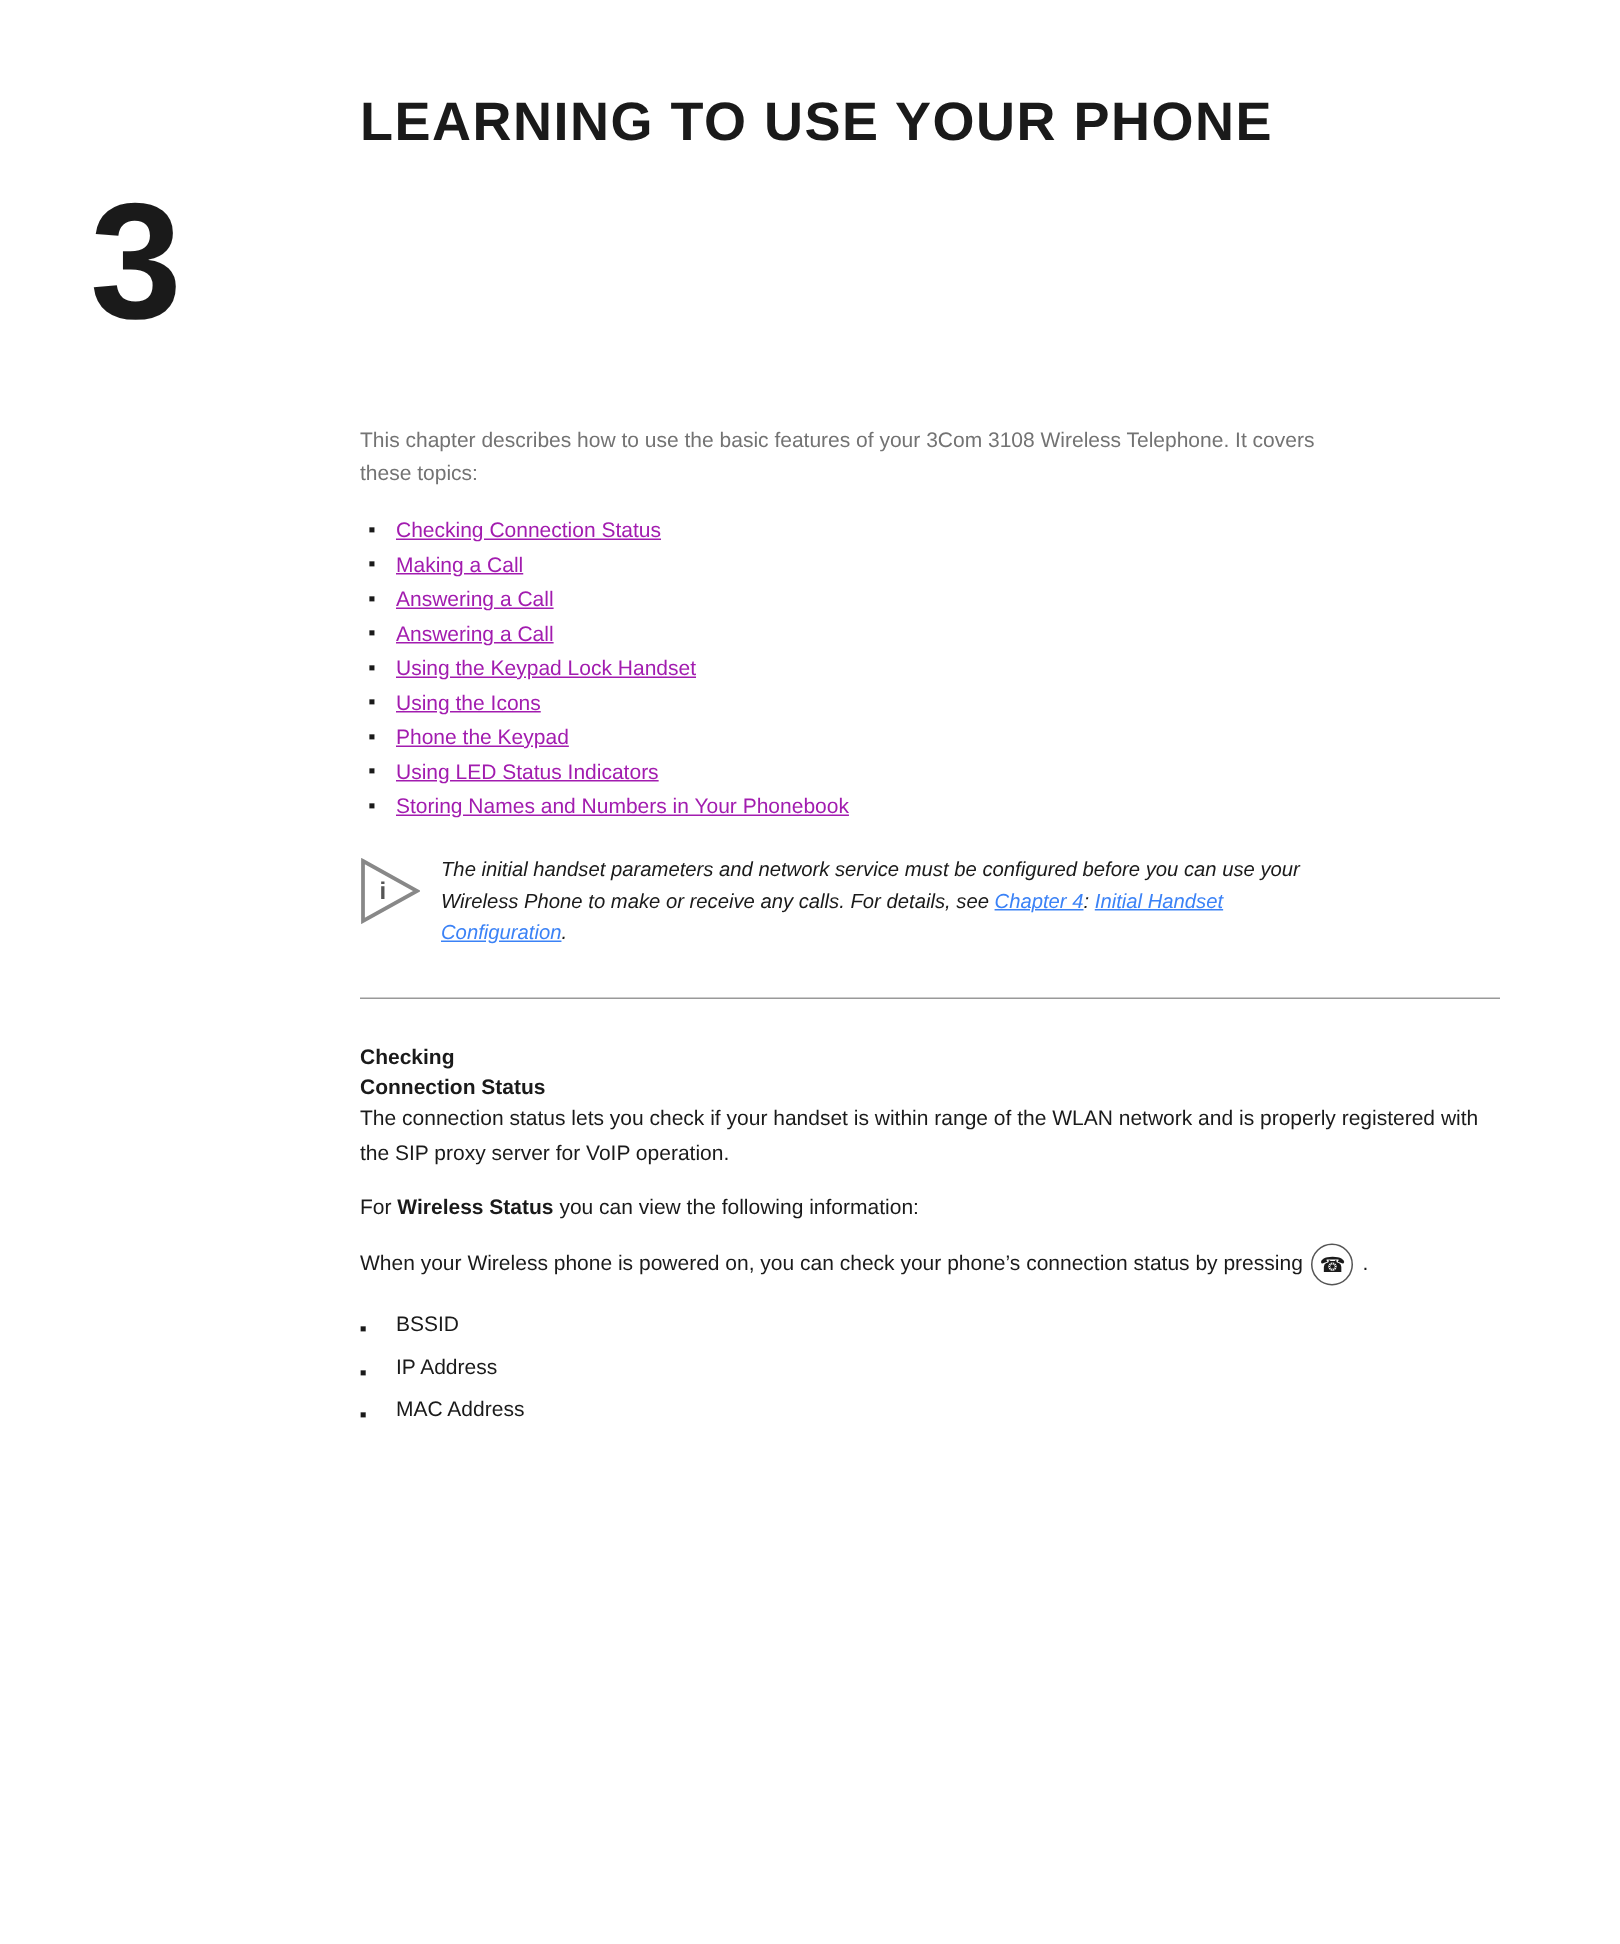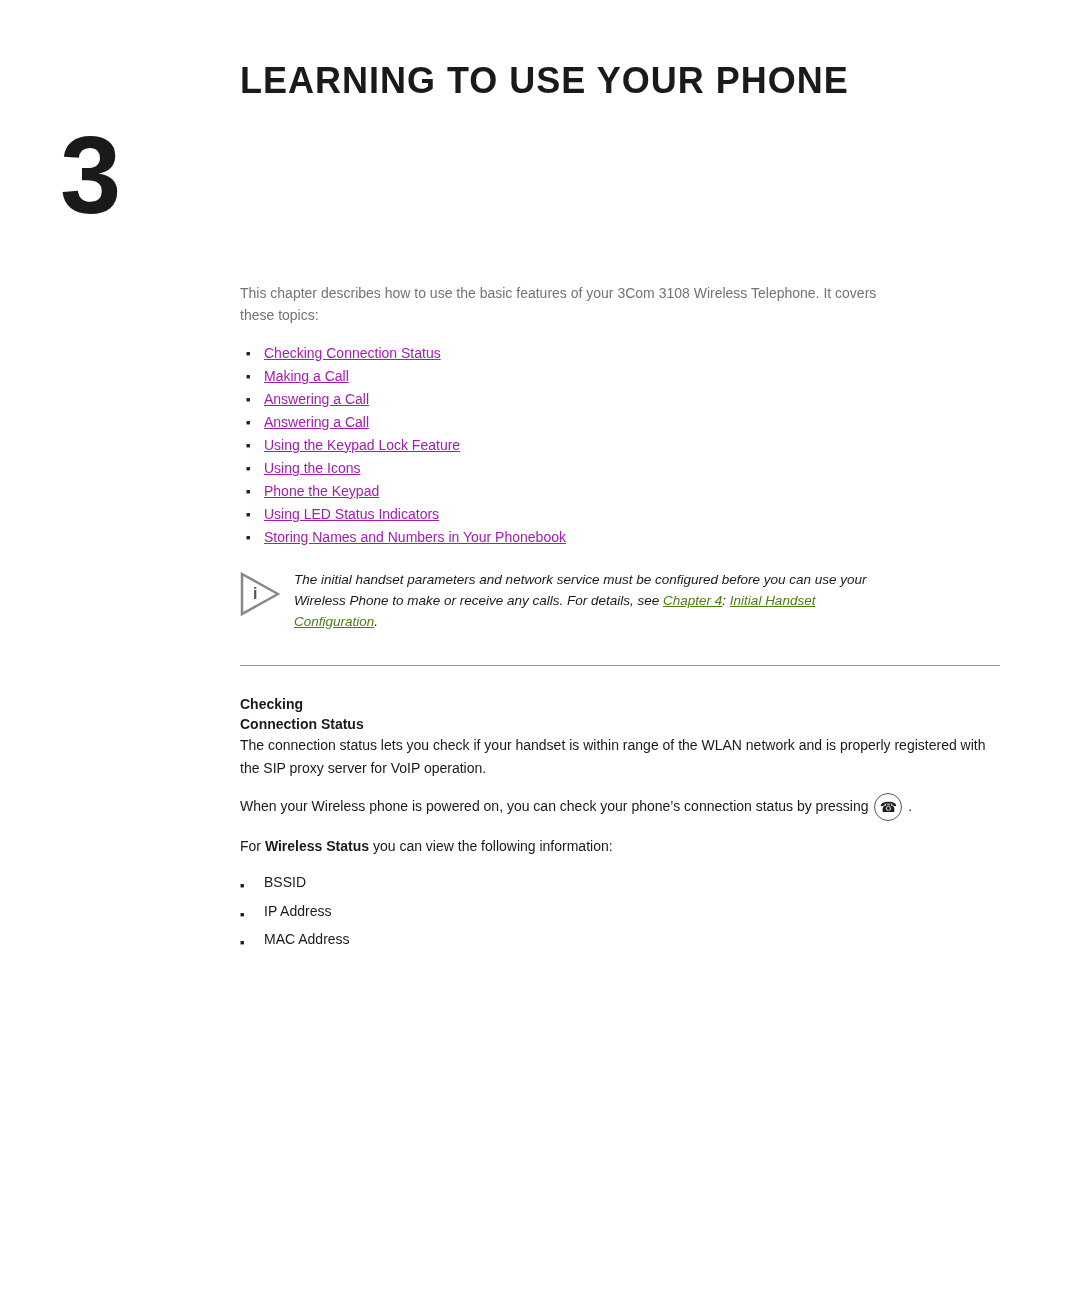--- a/index.html
+++ b/index.html
@@ -132,21 +132,21 @@
     }
 
     .info-text {
       font-style: italic;
       font-size: 13.5px;
       line-height: 1.55;
       color: #1a1a1a;
     }
 
     .info-text a {
-      color: #4d7c0f;
+      color: #3b82f6;
       text-decoration: underline;
       font-style: italic;
     }
 
     
     .section-divider {
       border: none;
       border-top: 1px solid #999;
       margin-bottom: 0;
       max-width: 100%;
@@ -252,21 +252,21 @@
         <li>
           <span class="bullet"></span>
           <a href="#answering-a-call-1">Answering a Call</a>
         </li>
         <li>
           <span class="bullet"></span>
           <a href="#answering-a-call-2">Answering a Call</a>
         </li>
         <li>
           <span class="bullet"></span>
-          <a href="#keypad-lock">Using the Keypad Lock Feature</a>
+          <a href="#keypad-lock">Using the Keypad Lock Handset</a>
         </li>
         <li>
           <span class="bullet"></span>
           <a href="#using-icons">Using the Icons</a>
         </li>
         <li>
           <span class="bullet"></span>
           <a href="#using-keypad">Phone the Keypad</a>
         </li>
         <li>
@@ -298,26 +298,26 @@
     <div class="section-block">
       <div class="section-label">
         <div class="section-label-title">
           <span>Checking</span><br>
           <span>Connection Status</span>
         </div>
       </div>
       <div class="section-body">
         <p>The connection status lets you check if your handset is within range of the WLAN network and is properly registered with the SIP proxy server for VoIP operation.</p>
         <p>
+          <span>For </span><strong>Wireless Status</strong><span> you can view the following information:</span>
+        </p>
+        <p>
           <span>When your Wireless phone is powered on, you can check your phone’s connection status by pressing </span>
           <span class="phone-icon">☎</span>
           <span>.</span>
-        </p>
-        <p>
-          <span>For </span><strong>Wireless Status</strong><span> you can view the following information:</span>
         </p>
         <ul class="status-list">
 
         <li>
               <span class="bullet"></span>
               <span>BSSID</span>
             </li>
             <li>
               <span class="bullet"></span>
               <span>IP Address</span>

